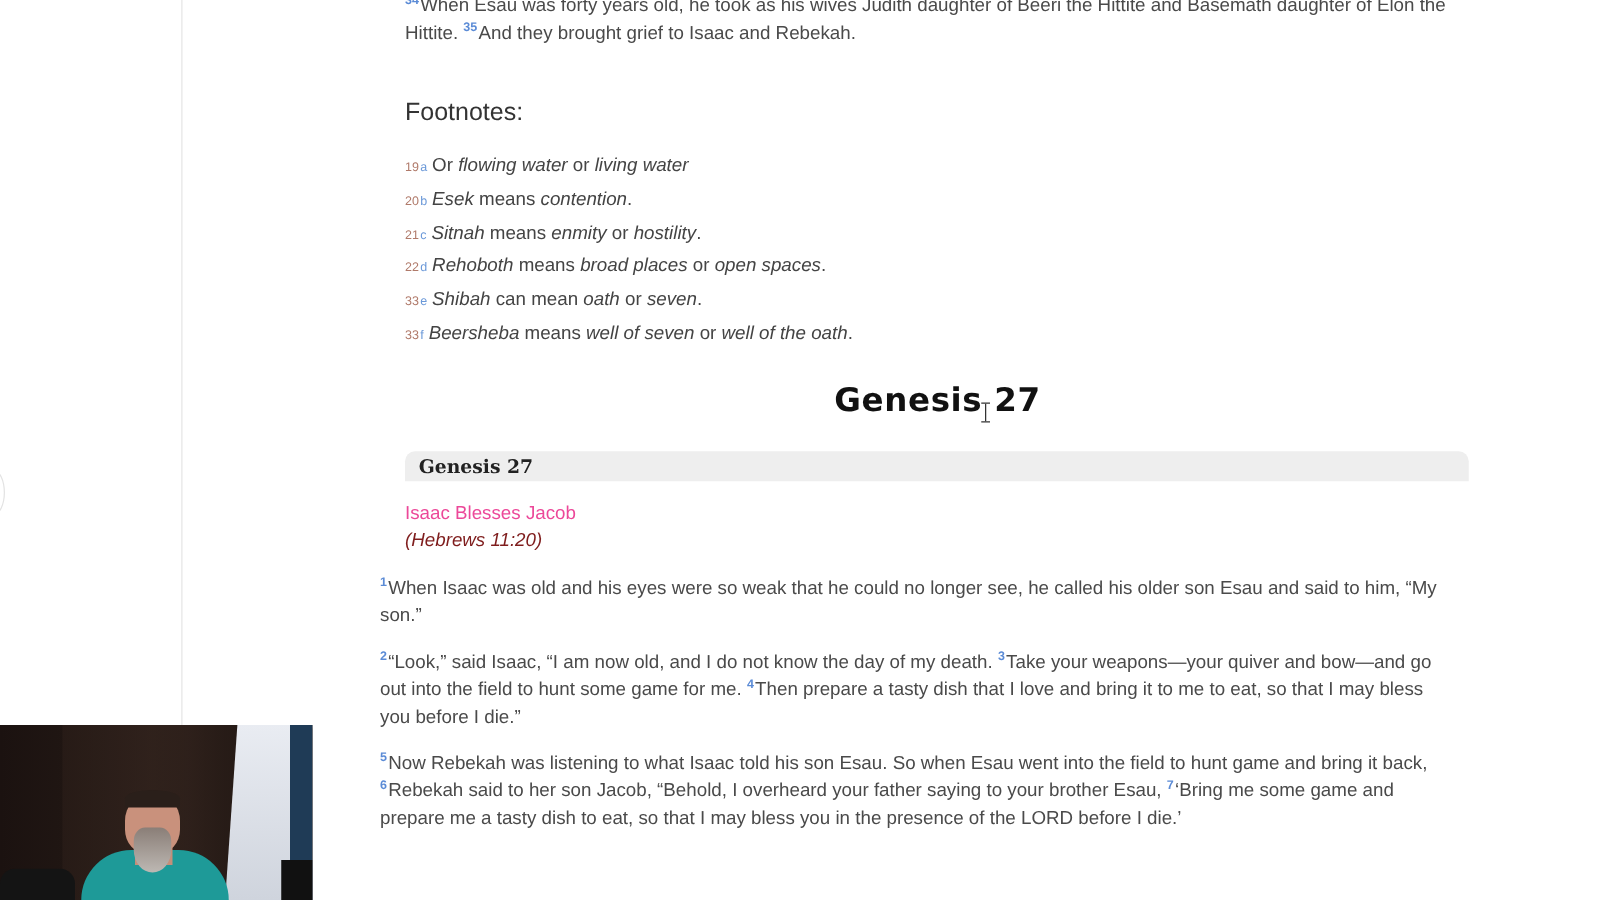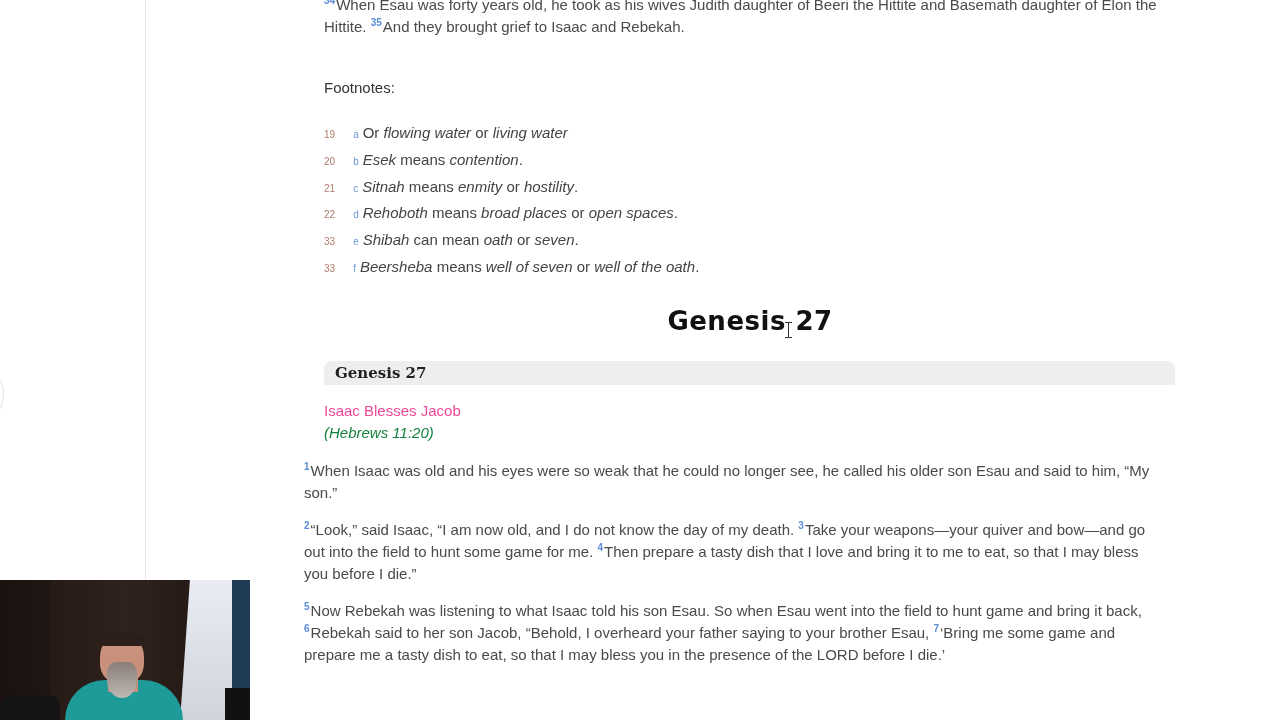--- a/index.html
+++ b/index.html
@@ -19,25 +19,25 @@
       position: absolute; left: 324px; top: -6px; width: 852px;
       font-size: 15px; line-height: 22px; color: #4a4a4a;
     }
     .verse-num {
       color: #5b8bd6; font-size: 10px; font-weight: bold; vertical-align: top;
       line-height: 14px; margin-right: 1px;
     }
     p.para { margin-bottom: 15px; }
 
     .footnotes-title {
-      position: absolute; left: 324px; top: 79px; font-size: 15px; color: #333; font-weight: normal;
+      position: absolute; left: 324px; top: 79px; font-size: 20px; color: #333; font-weight: normal;
     }
     .footnotes { position: absolute; left: 324px; top: 121px; font-size: 15px; line-height: 24.8px; color: #444; }
     .fn-row { white-space: nowrap; }
-    .fn-vnum { color: #b07a6a; font-size: 10px; margin-right: 18px; }
+    .fn-vnum { color: #b07a6a; font-size: 10px; margin-right: 1px; }
     .fn-letter { color: #6a98d8; font-size: 10px; margin-right: 4px; }
     .fn-row i { font-style: italic; }
 
     .chapter-title {
       position: absolute; left: 324px; width: 852px; top: 306px; text-align: center;
       font-family: "DejaVu Sans", sans-serif; font-weight: bold; font-size: 26px; color: #111;
       letter-spacing: 0.5px;
     }
     .text-cursor {
       position: absolute; left: 785px; top: 322px; width: 8px; height: 16px;
@@ -49,21 +49,21 @@
     .chapter-band {
       position: absolute; left: 324px; top: 361px; width: 851px; height: 24px;
       background: #eeeeee; border-radius: 8px 8px 0 0;
     }
     .chapter-band span {
       position: absolute; left: 11px; top: 3px;
       font-family: "DejaVu Serif", serif; font-weight: bold; font-size: 15px; color: #222;
     }
 
     .section-heading { position: absolute; left: 324px; top: 402px; font-size: 15px; color: #ec4899; }
-    .cross-ref { position: absolute; left: 324px; top: 424px; font-size: 15px; color: #15803d; font-style: italic; }
+    .cross-ref { position: absolute; left: 324px; top: 424px; font-size: 15px; color: #7f1d1d; font-style: italic; }
 
     .body-text { position: absolute; left: 304px; top: 460px; width: 852px; font-size: 15px; line-height: 22px; color: #4a4a4a; }
 
     .webcam {
       position: absolute; left: 0; top: 580px; width: 250px; height: 140px; overflow: hidden;
       background: linear-gradient(90deg, #1b1210 0%, #241915 40%, #2b1e19 60%, #1d1512 72%);
     }
     .wc-curtain { position: absolute; left: 50px; top: 0; width: 140px; height: 140px; background: linear-gradient(90deg,#2a1d18,#33241e 50%,#2a1d18); opacity: .7; }
     .wc-panel { position: absolute; left: 185px; top: 0; width: 60px; height: 140px; background: linear-gradient(180deg,#e9ecf2,#cfd4dd); transform: skewX(-4deg); }
     .wc-blue { position: absolute; left: 232px; top: 0; width: 18px; height: 140px; background: #1f3b56; }

